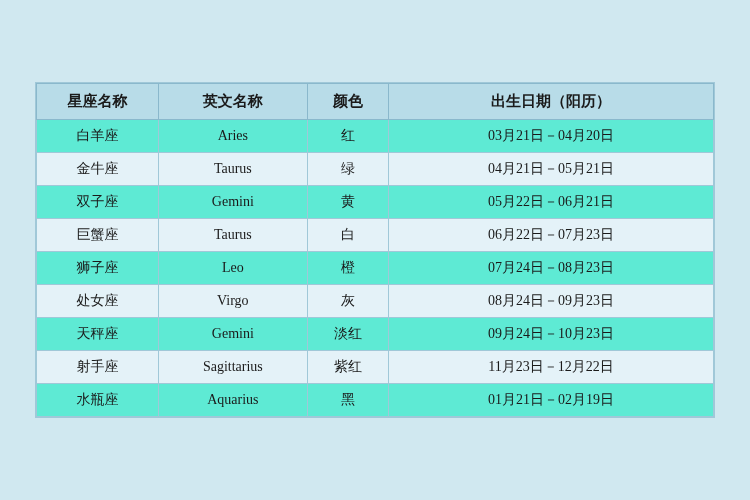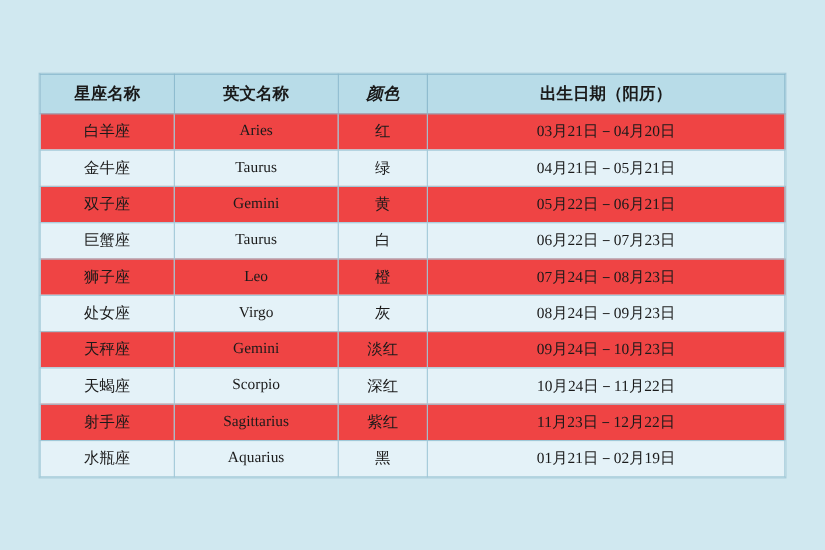--- a/index.html
+++ b/index.html
@@ -36,21 +36,21 @@
     thead th {
       border: 1px solid #8ab8cc;
       padding: 8px 10px;
       text-align: center;
       font-size: 15px;
       font-weight: bold;
       color: #1a1a1a;
     }
 
     tbody tr {
-      background-color: #ef4444;
+      background-color: #5eead4;
     }
 
     tbody tr:nth-child(even) {
       background-color: #e4f2f8;
     }
 
     tbody td {
       border: 1px solid #a0c8d8;
       padding: 7px 10px;
       text-align: center;
@@ -62,21 +62,20 @@
       width: 18%;
     }
 
     .col-english {
       width: 22%;
       margin-top: 27px;
     }
 
     .col-color {
       width: 12%;
-      font-style: italic;
     }
 
     .col-date {
       width: 48%;
     }
   </style>
 </head>
 <body>
 
 <div class="table-container">
@@ -126,26 +125,20 @@
           <td>灰</td>
           <td>08月24日－09月23日</td>
         </tr>
         <tr>
           <td>天秤座</td>
           <td>Gemini</td>
           <td>淡红</td>
           <td>09月24日－10月23日</td>
         </tr>
         <tr>
-          <td>天蝎座</td>
-          <td>Scorpio</td>
-          <td>深红</td>
-          <td>10月24日－11月22日</td>
-        </tr>
-        <tr>
           <td>射手座</td>
           <td>Sagittarius</td>
           <td>紫红</td>
           <td>11月23日－12月22日</td>
         </tr>
         <tr>
           <td>水瓶座</td>
           <td>Aquarius</td>
           <td>黑</td>
           <td>01月21日－02月19日</td>

